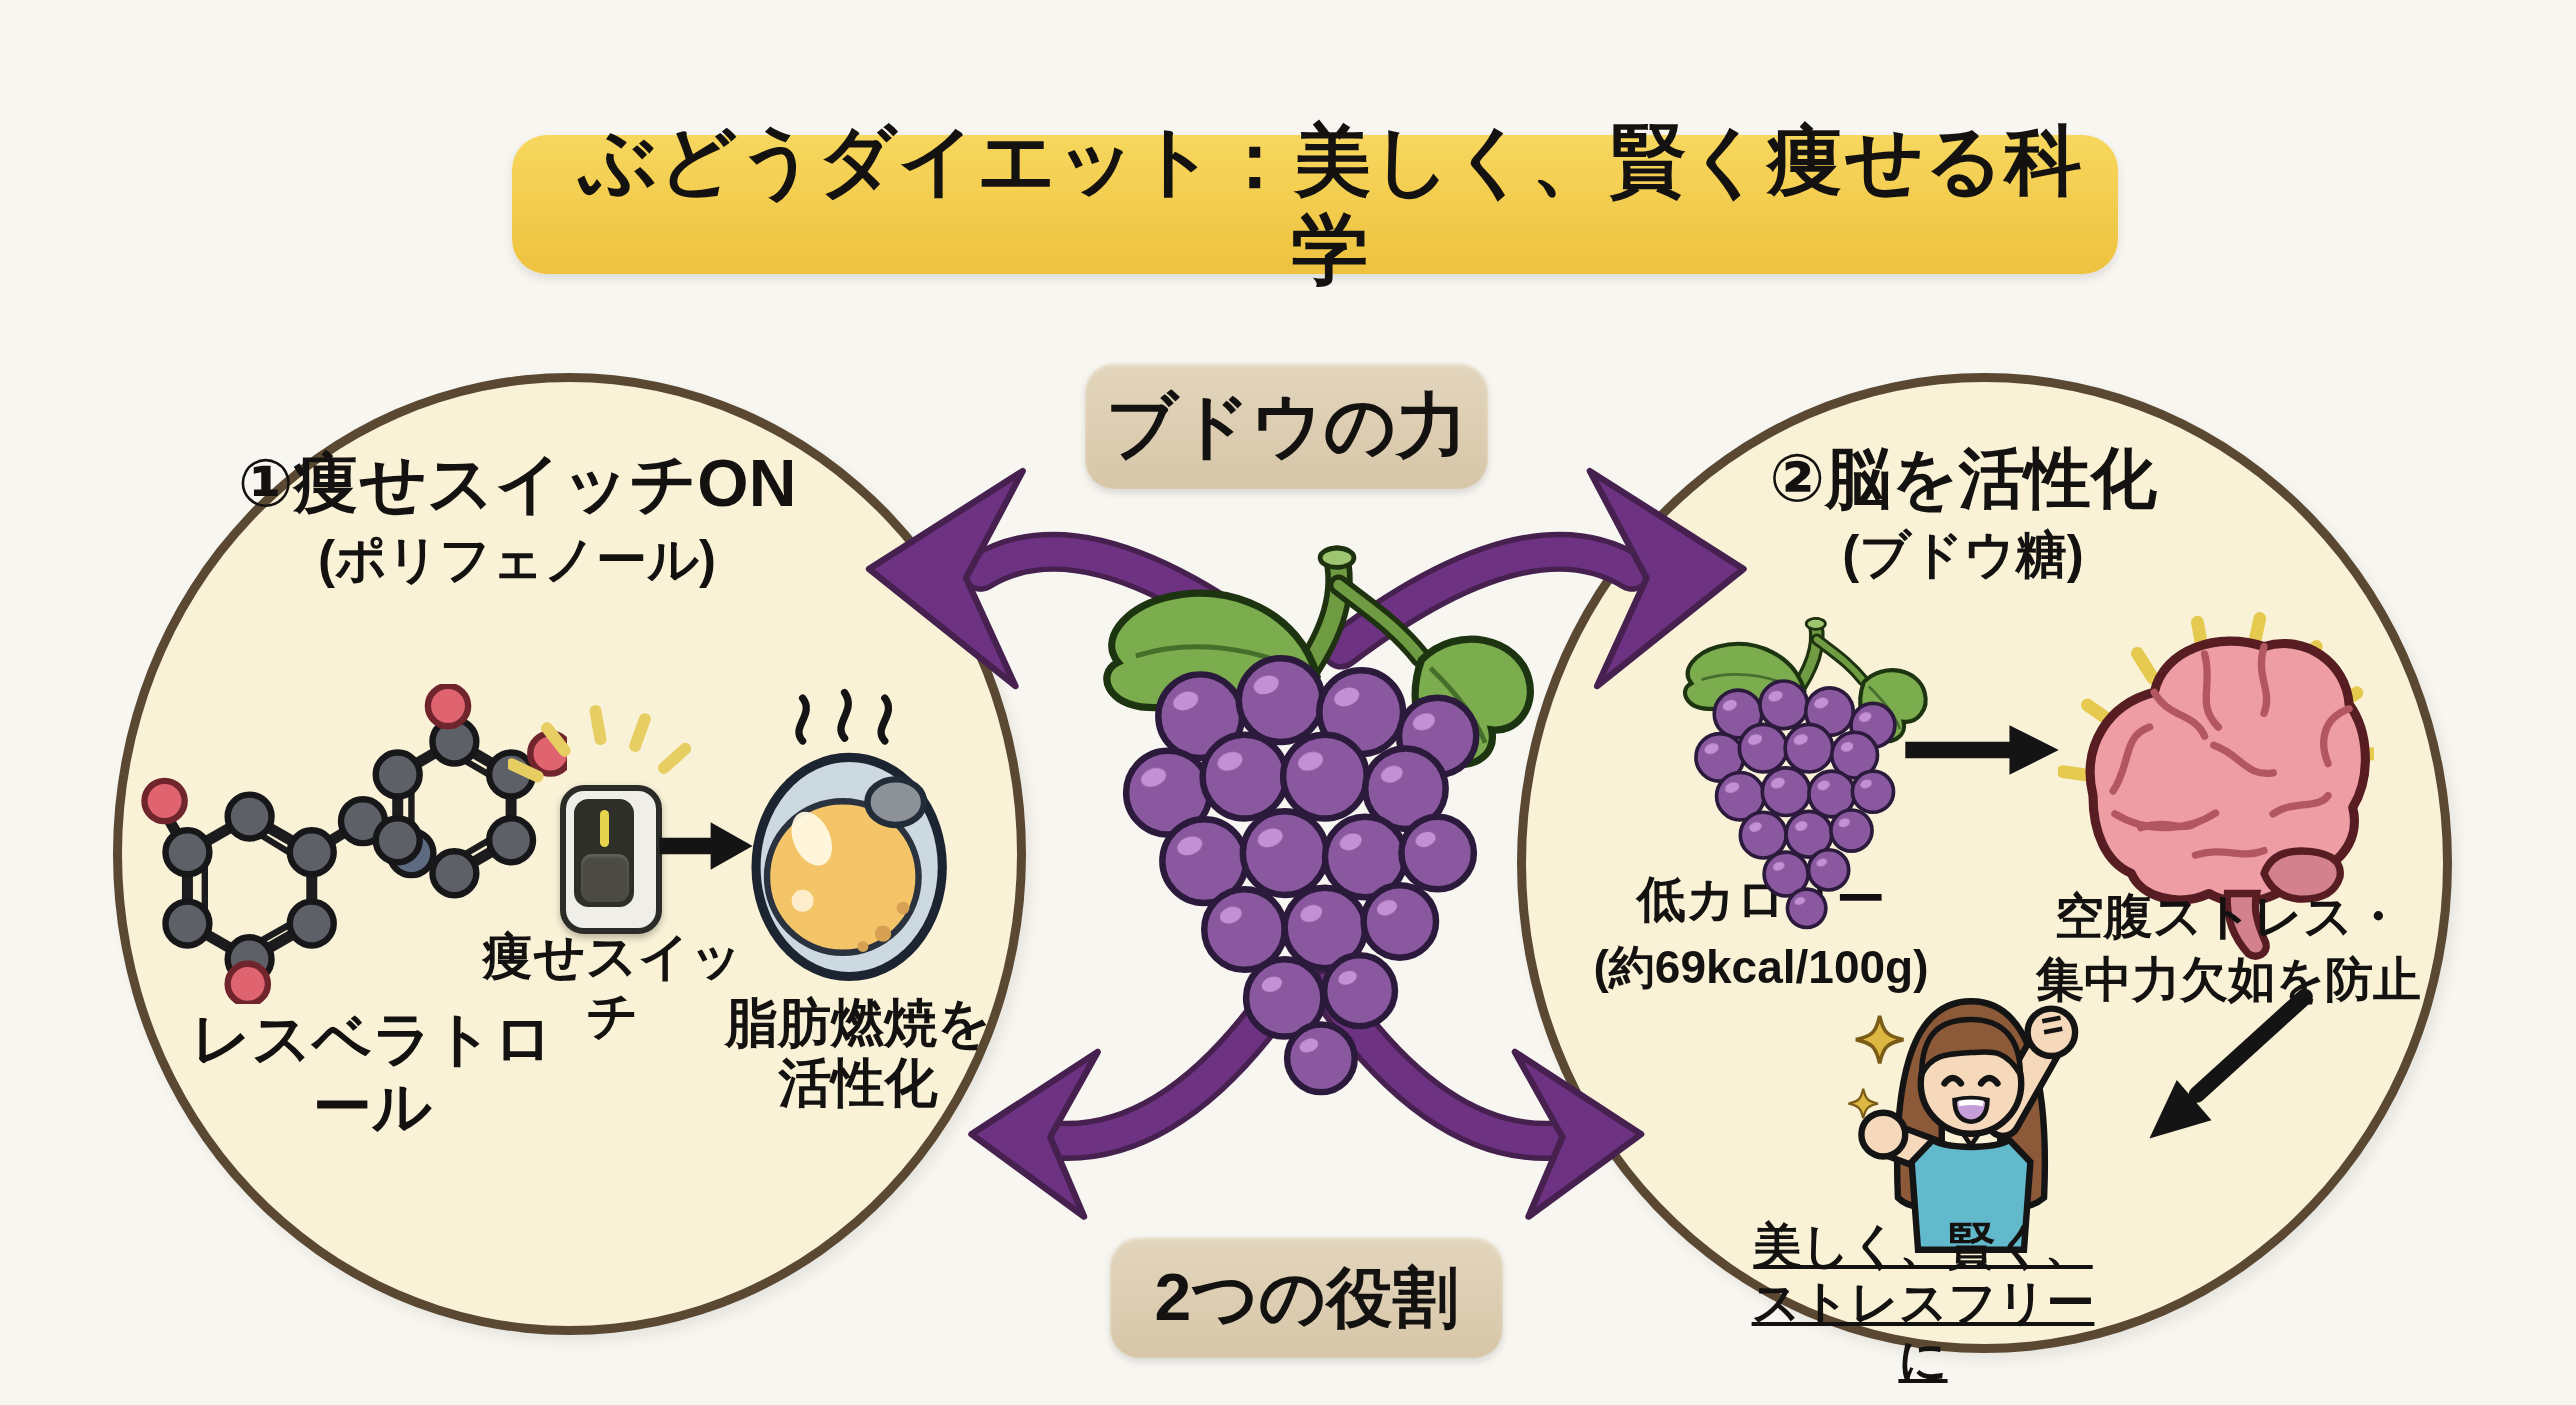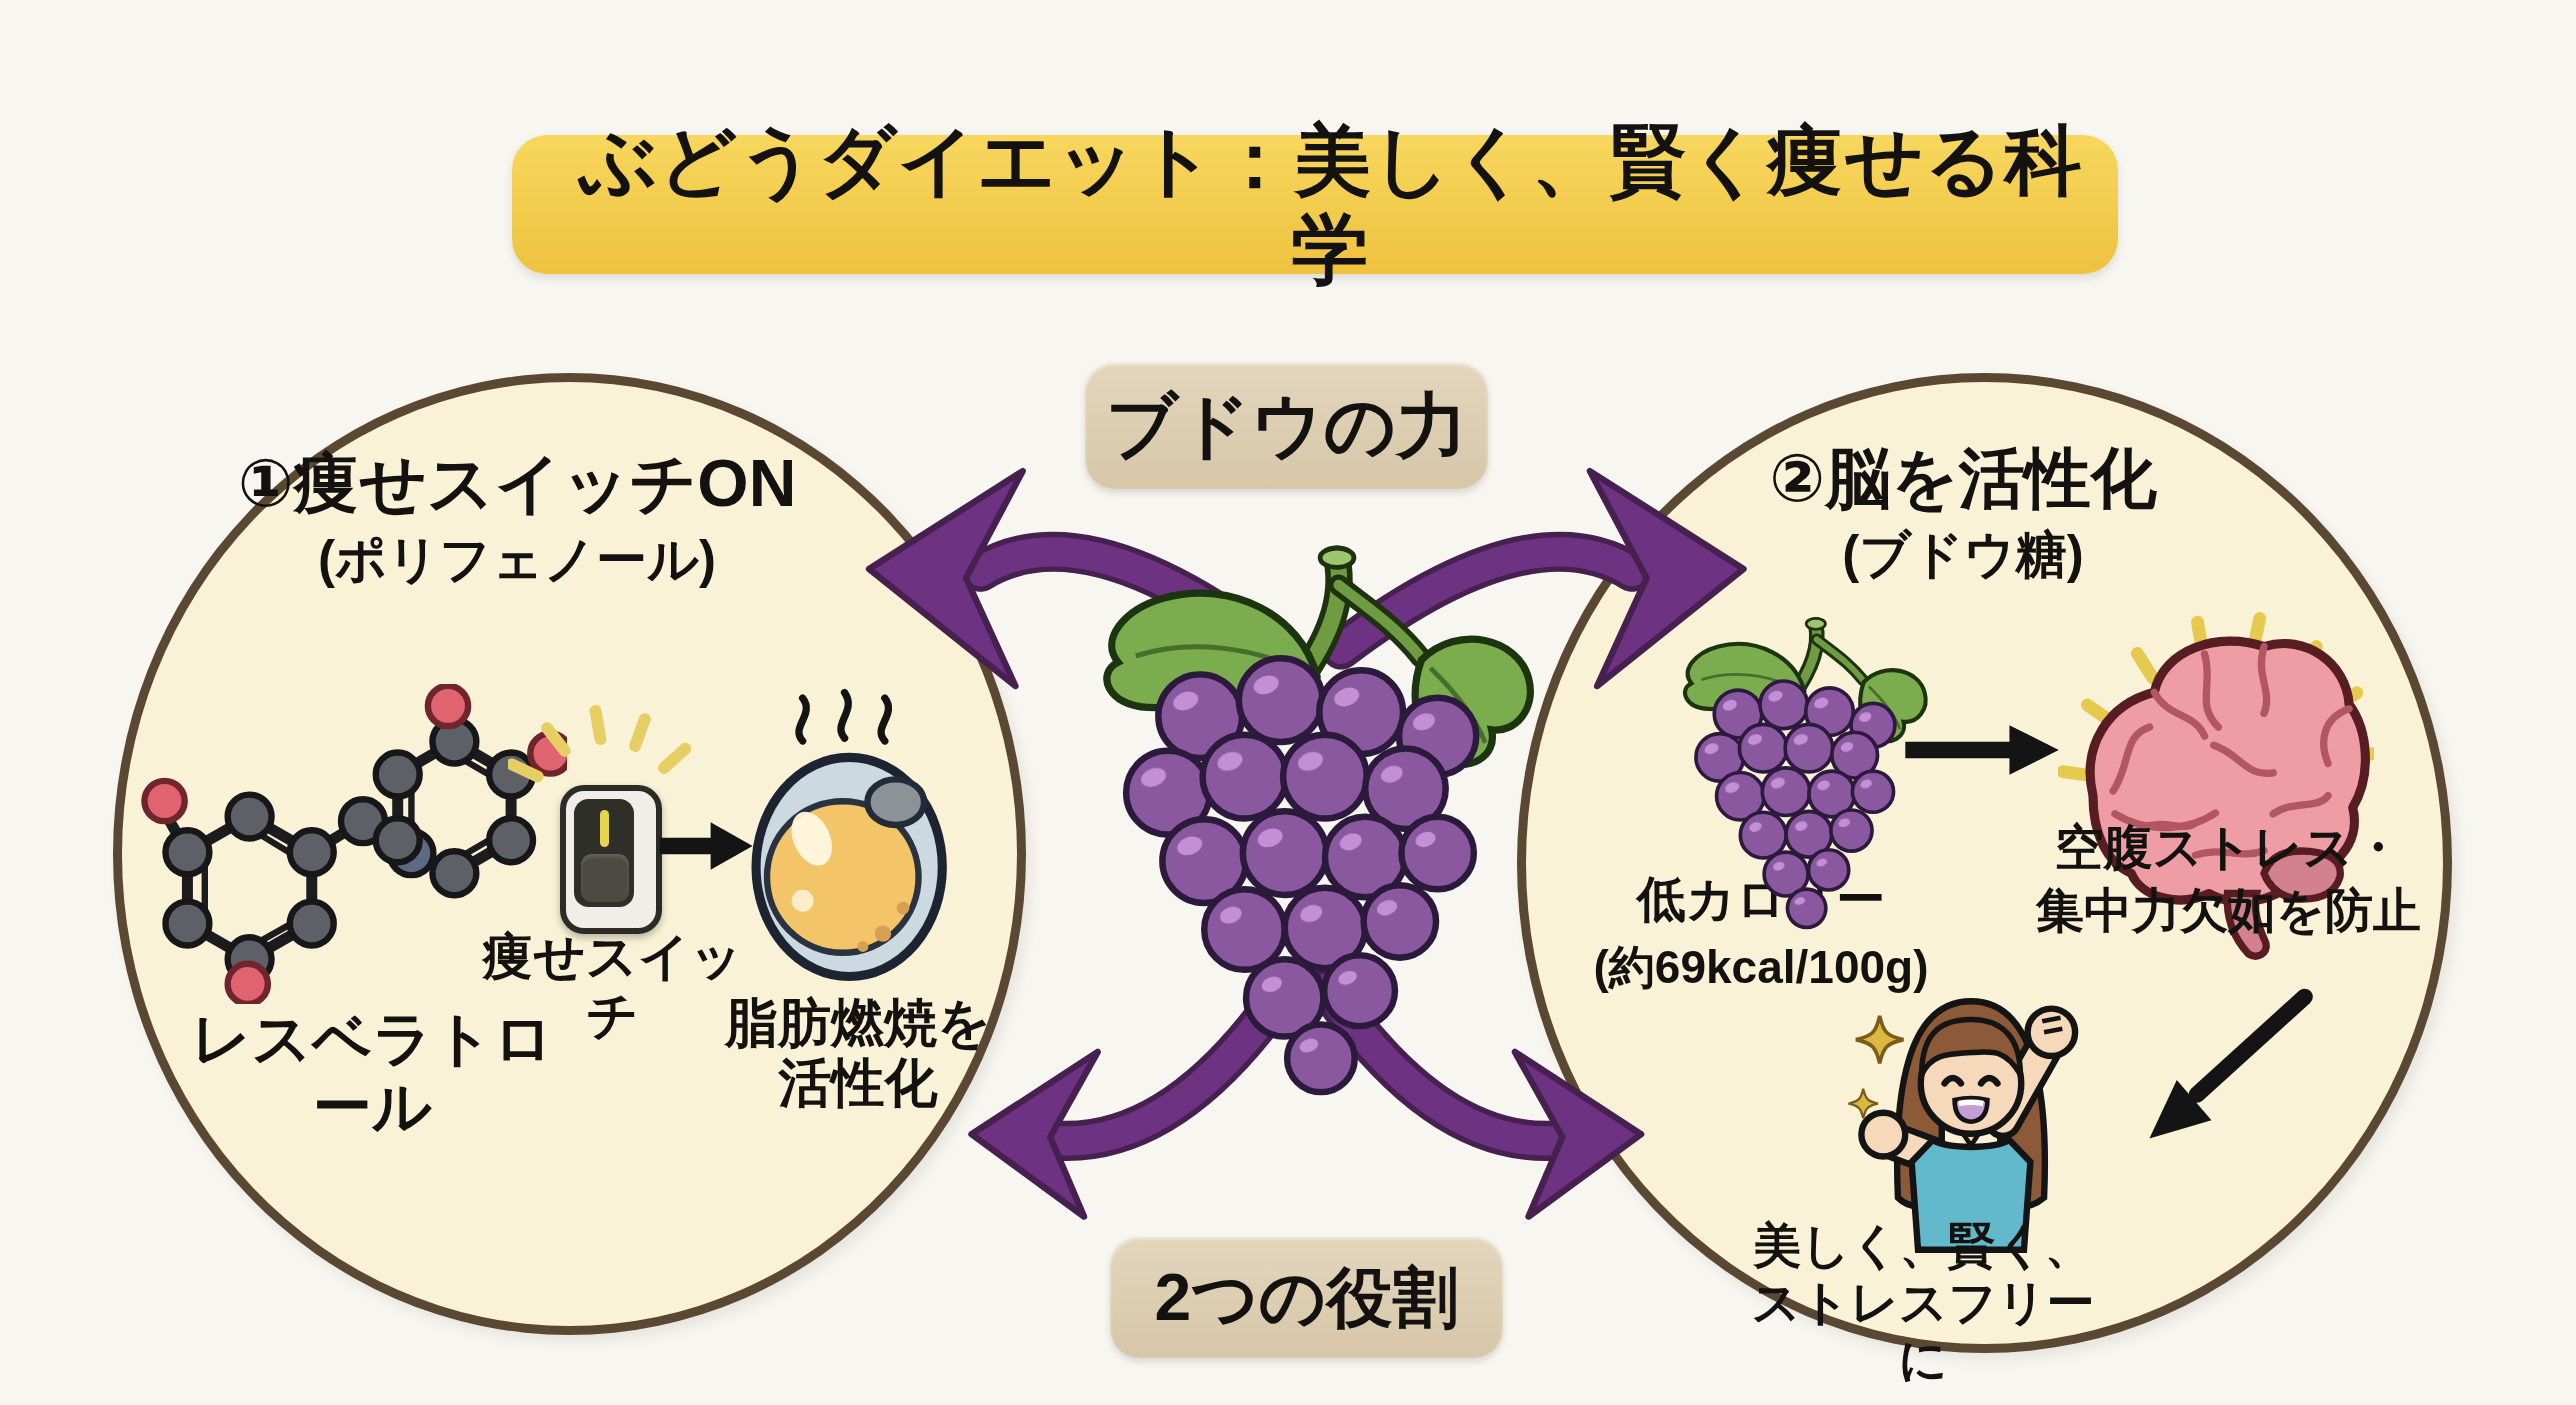--- a/index.html
+++ b/index.html
@@ -204,21 +204,21 @@
       <path d="M 62 235 C 100 258 145 252 172 234"></path>
     </g>
     <path d="M 225 300 Q 235 272 275 276 Q 312 280 308 304 Q 300 330 262 328 Q 235 325 225 300 Z" fill="#d4818e" stroke="#571d22" stroke-width="8"></path>
     <path d="M 185 322 C 183 352 193 372 208 388 C 217 394 230 388 227 376 C 218 356 213 340 217 322 Z" fill="#d4818e" stroke="#571d22" stroke-width="8"></path>
   </svg>
 
   <div class="abs jp" style="left:1578px;top:871px;width:366px;">
     <div style="font-size:49px;">低カロリー</div>
     <div style="font-size:46px;margin-top:14px;">(約69kcal/100g)</div>
   </div>
-  <div class="abs jp" style="left:2034px;top:819px;width:389px;text-align:center;">
+  <div class="abs jp" style="left:2034px;top:888px;width:389px;text-align:center;">
     <div style="font-size:49px;">空腹ストレス・</div>
     <div style="font-size:48px;margin-top:7.3px;">集中力欠如を防止</div>
   </div>
 
   <svg class="abs" style="left:2122px;top:983px;" width="210" height="183" viewBox="0 0 230 200">
     <line x1="200" y1="15" x2="82" y2="122" stroke="#141414" stroke-width="18" stroke-linecap="round"></line>
     <polygon points="30,170 98,150 60,106" fill="#141414"></polygon>
   </svg>
 
   <svg class="abs" style="left:1843px;top:983px;" width="256" height="274" viewBox="0 0 280 300">
@@ -245,21 +245,21 @@
     <circle cx="140" cy="110" r="55" fill="#f6d8ba" stroke="#141414" stroke-width="7"></circle>
     <path d="M 86 100 C 86 52 110 40 140 40 C 176 40 194 62 194 100 C 176 70 160 76 140 76 C 118 78 98 76 86 100 Z" fill="#8c5a39" stroke="#141414" stroke-width="6"></path>
     <g stroke="#141414" stroke-width="7" fill="none" stroke-linecap="round">
       <path d="M 111 110 Q 120 98 129 110"></path>
       <path d="M 151 110 Q 160 98 169 110"></path>
     </g>
     <path d="M 122 128 Q 140 124 158 128 Q 158 150 140 152 Q 122 150 122 128 Z" fill="#c59ed8" stroke="#141414" stroke-width="5"></path>
     <path d="M 126 129 Q 140 126 154 129 L 153 135 Q 140 132 127 135 Z" fill="#ffffff"></path>
   </svg>
 
-  <div class="abs jp" style="left:1731px;top:1217px;width:384px;font-size:48px;line-height:57px;">
+  <div class="abs jp" style="left:1731px;top:1217px;width:384px;font-size:48px;line-height:57px;text-decoration:underline;">
     <div>美しく、賢く、</div>
     <div>ストレスフリーに</div>
   </div>
 
   <svg class="abs overlay" style="left:0;top:0;" width="2576" height="1405" viewBox="0 0 2816 1536">
     <defs>
       <g id="grape-bunch">
 
         <path d="M 320 30 C 330 80 310 130 270 185" fill="none" stroke="#1e3210" stroke-width="34" stroke-linecap="round"></path>
         <path d="M 320 30 C 330 80 310 130 270 185" fill="none" stroke="#6f9c43" stroke-width="20" stroke-linecap="round"></path>

